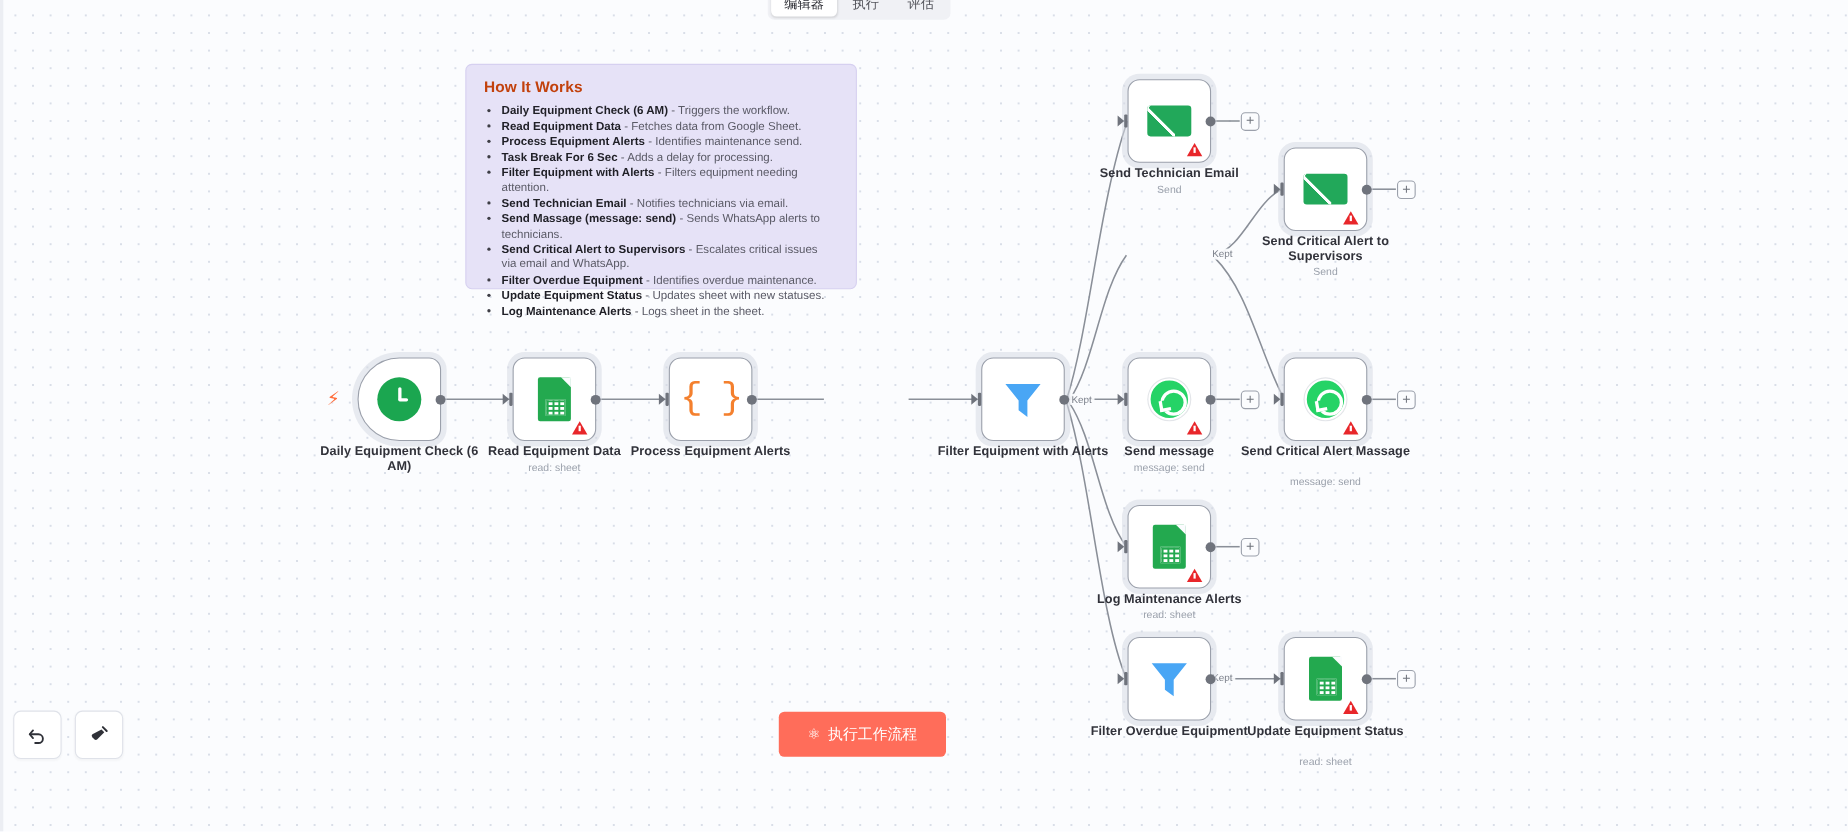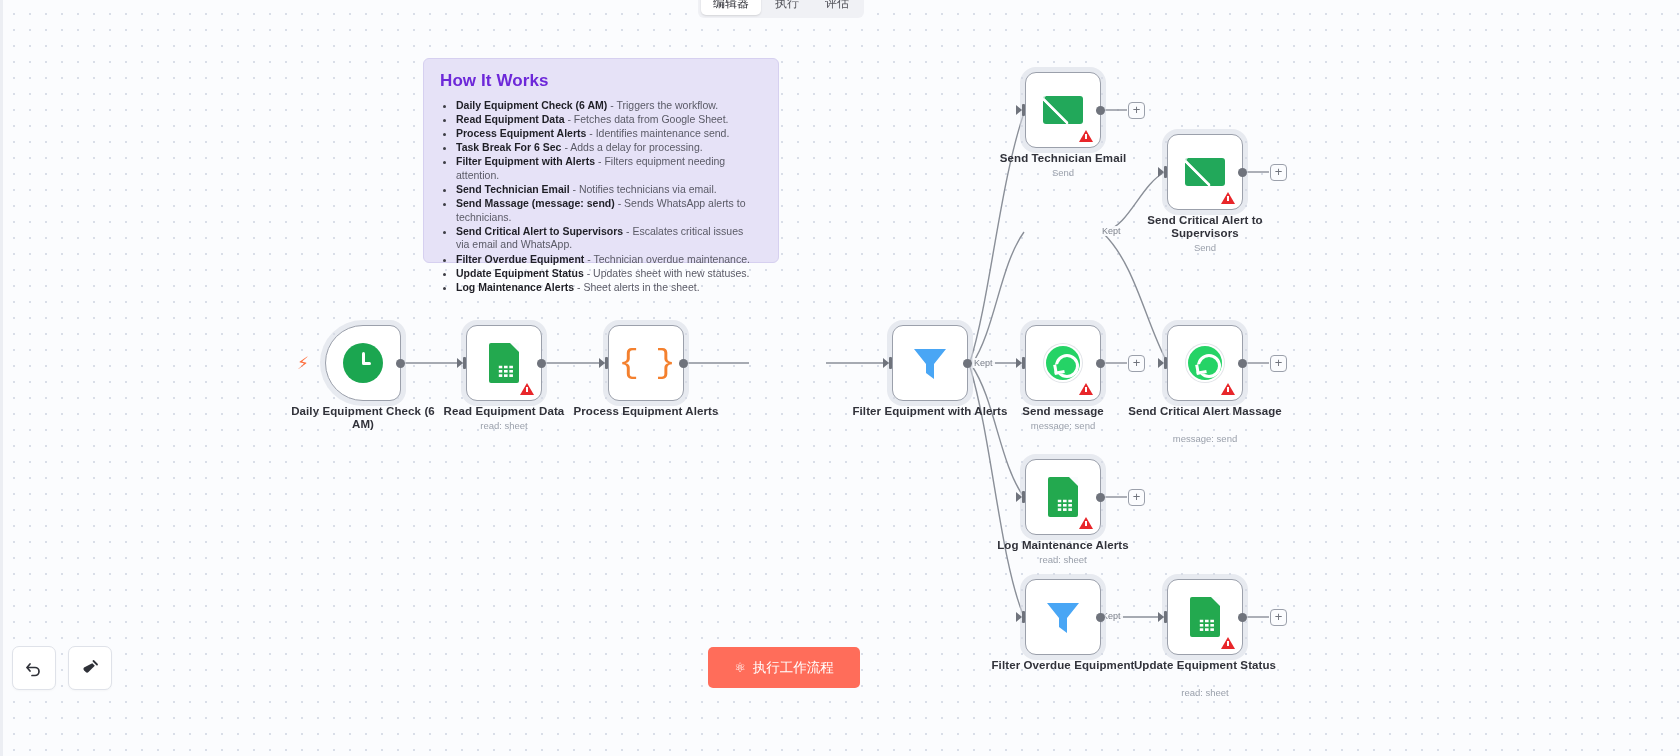--- a/index.html
+++ b/index.html
@@ -52,23 +52,23 @@
     left: 423px; top: 58px;
     width: 356px; height: 205px;
     background: #e6e2f7;
     border: 1px solid #d6d0f0;
     border-radius: 6px;
     padding: 12px 16px 10px 16px;
     z-index: 5;
   }
   .sticky h2 {
     margin: 0 0 8px 0;
-    font-size: 17px;
+    font-size: 14px;
     font-weight: 700;
-    color: #6d28d9;
+    color: #c2410c;
     letter-spacing: .1px;
   }
   .sticky ul {
     margin: 0; padding-left: 16px;
     list-style: disc;
   }
   .sticky li {
     font-size: 10.5px;
     line-height: 13.6px;
     color: #3d3d45;
@@ -394,23 +394,23 @@
     <h2>How It Works</h2>
     <ul>
       <li><b>Daily Equipment Check (6 AM)</b> <span class="dash">- Triggers the workflow.</span></li>
       <li><b>Read Equipment Data</b> <span class="dash">- Fetches data from Google Sheet.</span></li>
       <li><b>Process Equipment Alerts</b> <span class="dash">- Identifies maintenance send.</span></li>
       <li><b>Task Break For 6 Sec</b> <span class="dash">- Adds a delay for processing.</span></li>
       <li><b>Filter Equipment with Alerts</b> <span class="dash">- Filters equipment needing attention.</span></li>
       <li><b>Send Technician Email</b> <span class="dash">- Notifies technicians via email.</span></li>
       <li><b>Send Massage (message: send)</b> <span class="dash">- Sends WhatsApp alerts to technicians.</span></li>
       <li><b>Send Critical Alert to Supervisors</b> <span class="dash">- Escalates critical issues via email and WhatsApp.</span></li>
-      <li><b>Filter Overdue Equipment</b> <span class="dash">- Technician overdue maintenance.</span></li>
+      <li><b>Filter Overdue Equipment</b> <span class="dash">- Identifies overdue maintenance.</span></li>
       <li><b>Update Equipment Status</b> <span class="dash">- Updates sheet with new statuses.</span></li>
-      <li><b>Log Maintenance Alerts</b> <span class="dash">- Sheet alerts in the sheet.</span></li>
+      <li><b>Log Maintenance Alerts</b> <span class="dash">- Logs sheet in the sheet.</span></li>
     </ul>
   </div>
 
   <svg id="edges">
 
     <path class="edge" d="M 401,363 L 465,363"></path>
     <path class="edge" d="M 542,363 L 607,363"></path>
     <path class="edge" d="M 684,363 L 749,363"></path>
     <path class="edge" d="M 826,363 L 891,363"></path>
     <path class="edge" d="M 968,363 L 1022,363"></path>

